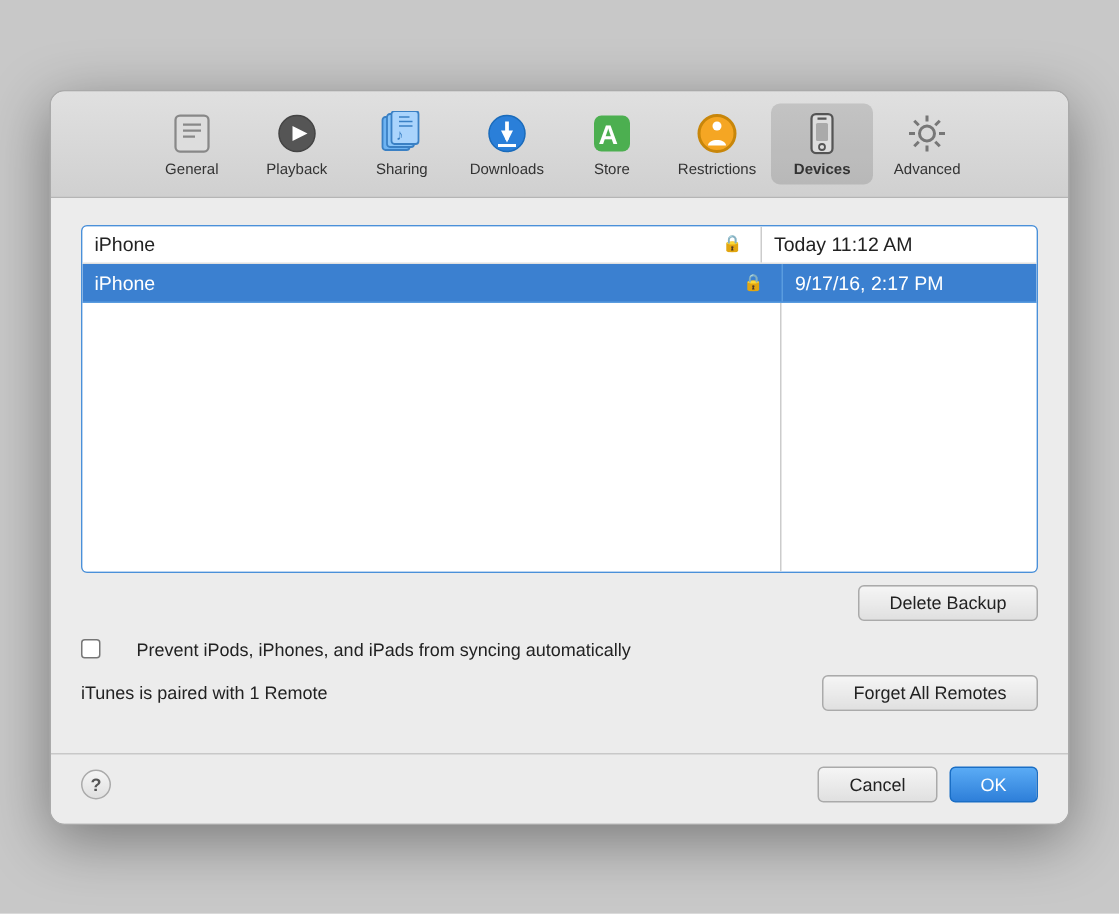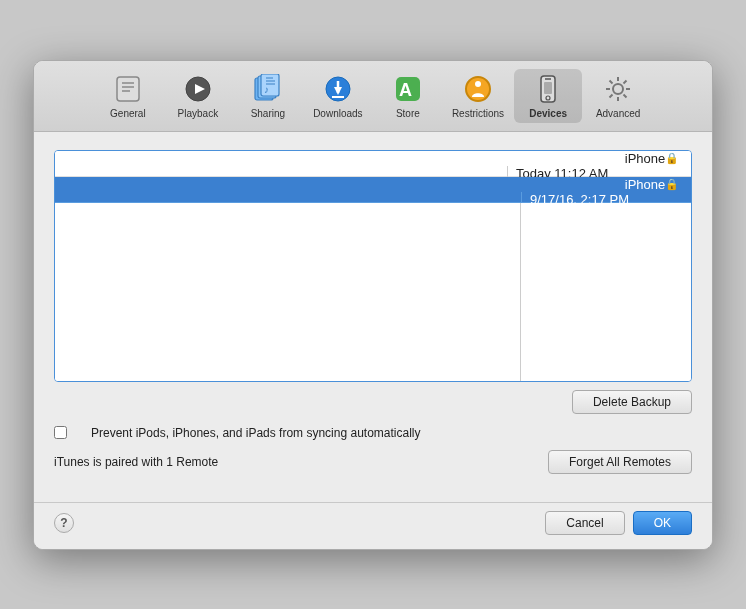--- a/index.html
+++ b/index.html
@@ -74,25 +74,24 @@
       padding: 18px 20px 14px;
     }
     .section-label {
       font-size: 13px;
       font-weight: 600;
       color: #222;
       margin-bottom: 8px;
     }
     .backup-row {
       display: flex;
-      align-items: flex-end;
+      align-items: center;
       height: 26px;
       border-bottom: 1px solid #e0e0e0;
       font-size: 13px;
-      flex-direction: column;
     }
     .backup-row:last-child {
       border-bottom: none;
     }
     .backup-row.selected {
       background: #3b80d0;
       color: #fff;
     }
     .backup-row.normal {
       background: #fff;

